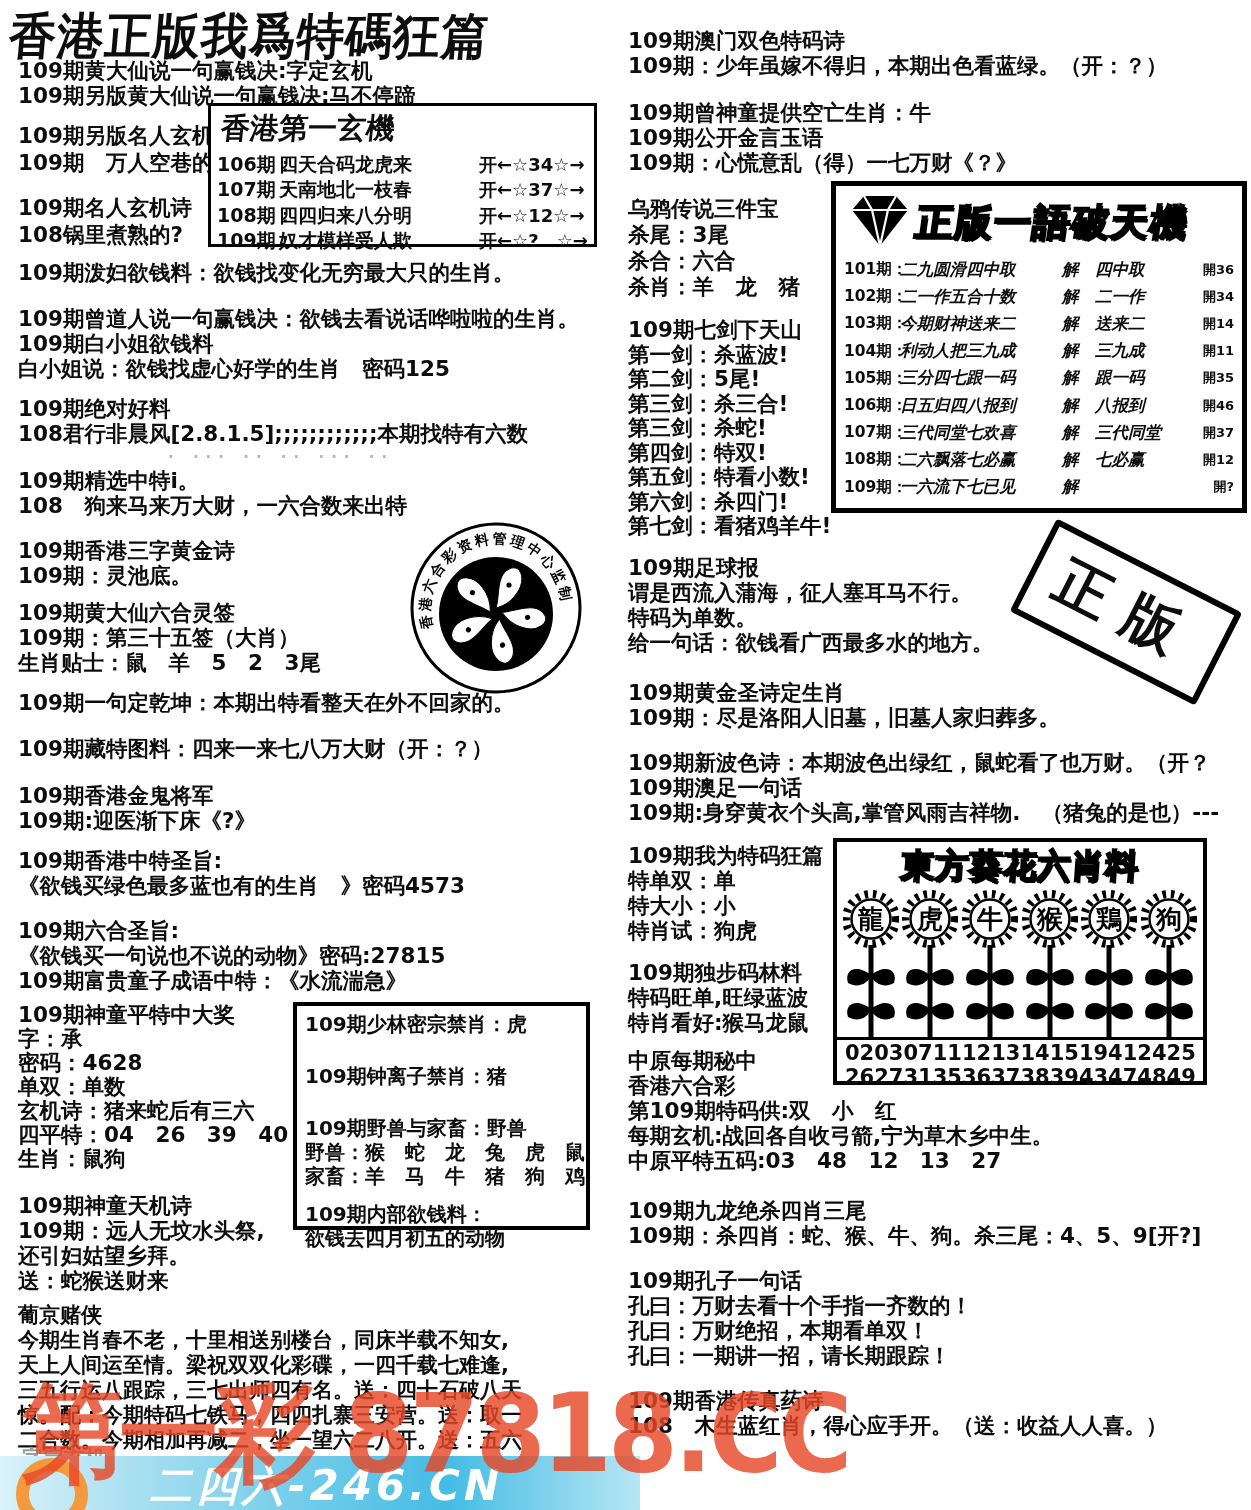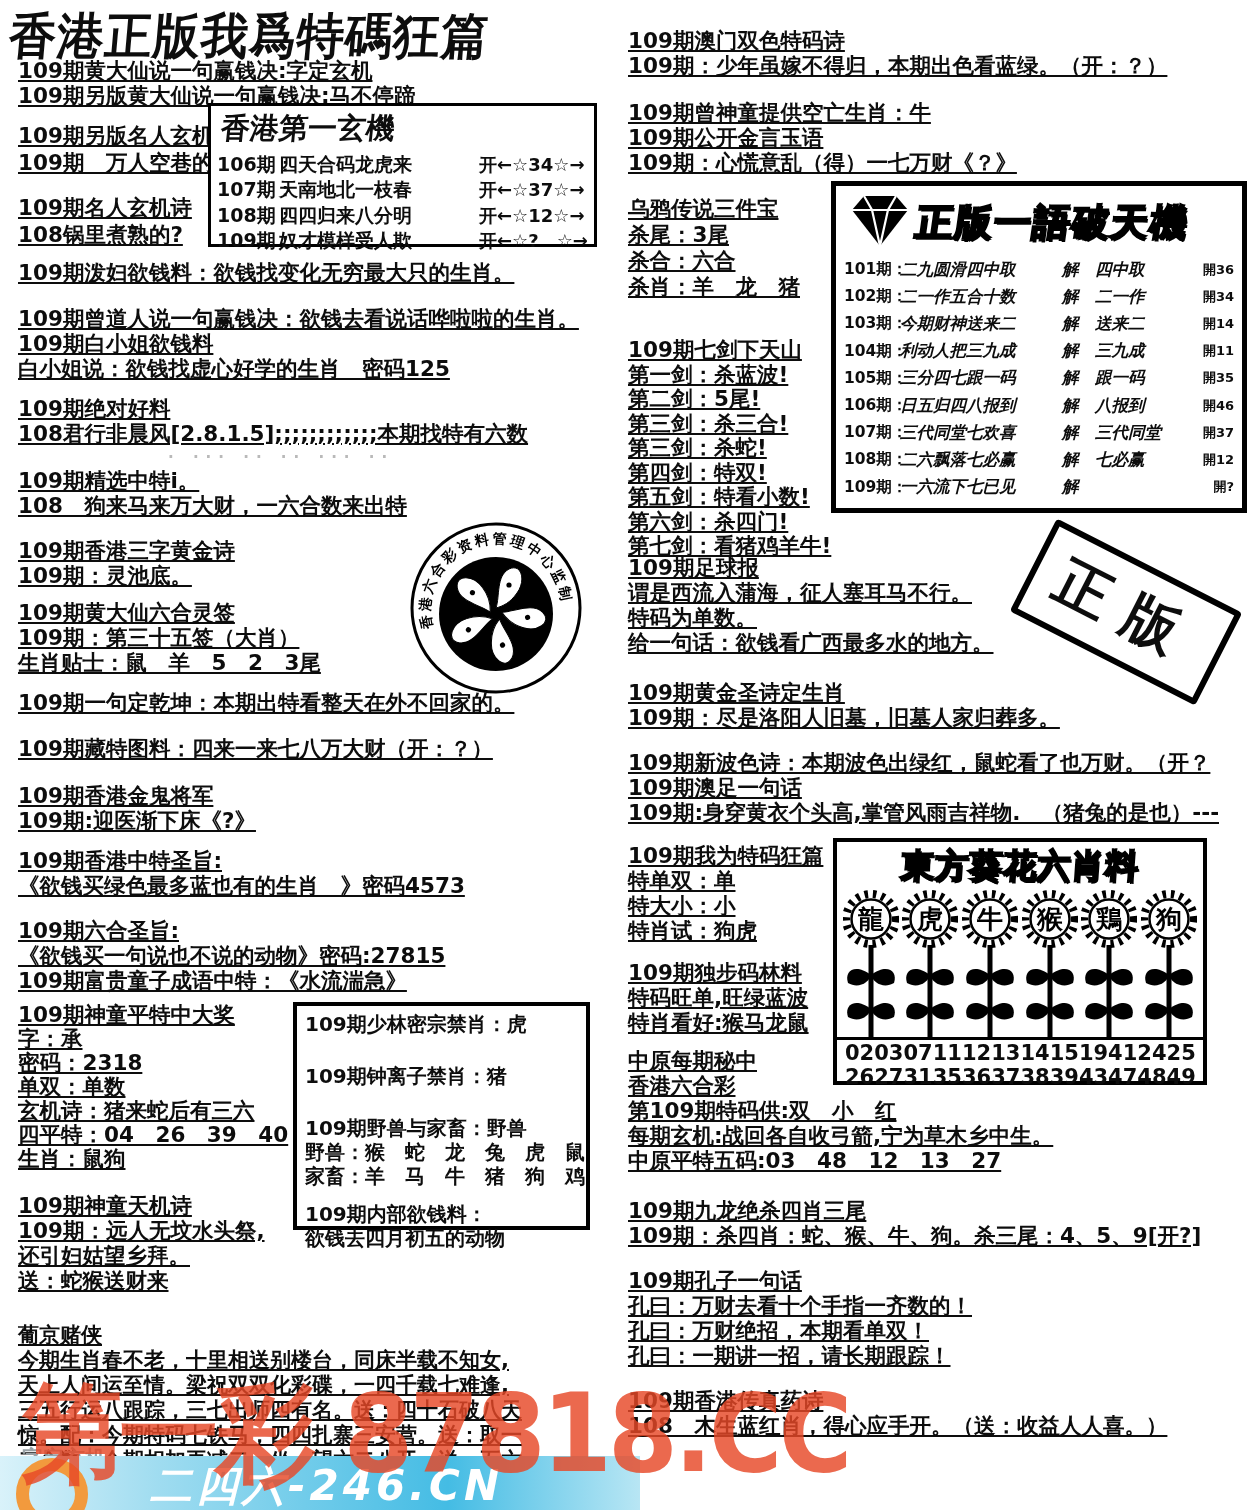--- a/index.html
+++ b/index.html
@@ -1,25 +1,25 @@
 <!DOCTYPE html>
 <html><head>
 <meta charset="utf-8">
 <style>
   html,body{margin:0;padding:0;}
   body{width:1251px;height:1510px;position:relative;background:#fff;overflow:hidden;
        font-family:"DejaVu Sans","Liberation Sans",sans-serif;color:#0d0d0d;}
   .page{position:absolute;inset:0;}
   .main-title{position:absolute;left:12px;top:4px;margin:0;font-size:47px;font-weight:900;
       letter-spacing:1px;transform:skewX(-5deg) scaleY(1.05);transform-origin:left top;white-space:nowrap;}
-  .sec{position:absolute;font-size:21.5px;line-height:25px;font-weight:bold;white-space:nowrap;text-decoration:underline;}
+  .sec{position:absolute;font-size:21.5px;line-height:25px;font-weight:bold;white-space:nowrap;}
   .sec .ln{height:25px;}
   .lh24 .ln{height:24px;line-height:24px;}
   .lh26 .ln{height:26px;line-height:26px;}
-  .sec .sect-title{height:25px;margin-top:20px;}
+  .sec .sect-title{height:25px;}
   
   .box1{position:absolute;left:208px;top:103px;width:389px;height:144px;border:3px solid #000;
         background:#fff;z-index:2;padding:2px 6px;box-sizing:border-box;}
   .box1-title{font-size:29px;font-weight:900;transform:skewX(-6deg);transform-origin:left;
         white-space:nowrap;margin:1px 0 3px 4px;}
   .b1row{display:flex;align-items:center;font-size:19px;font-weight:bold;height:25.5px;white-space:nowrap;}
   .b1qi{width:62px;}
   .b1poem{width:200px;}
   .b1open{font-size:18px;}
   
@@ -129,21 +129,21 @@
       <div class="ln">《欲钱买绿色最多蓝也有的生肖　》密码4573</div>
     </section>
   <section class="sec" style="left:18px;top:918px">
       <div class="ln">109期六合圣旨:</div>
       <div class="ln">《欲钱买一句说也不说的动物》密码:27815</div>
       <div class="ln">109期富贵童子成语中特：《水流湍急》</div>
     </section>
   <section class="sec lh24" style="left:18px;top:1003px">
       <div class="ln">109期神童平特中大奖</div>
       <div class="ln">字：承</div>
-      <div class="ln">密码：2318</div>
+      <div class="ln">密码：4628</div>
       <div class="ln">单双：单数</div>
       <div class="ln">玄机诗：猪来蛇后有三六</div>
       <div class="ln">四平特：04　26　39　40</div>
       <div class="ln">生肖：鼠狗</div>
     </section>
   <section class="sec" style="left:18px;top:1193px">
       <div class="ln">109期神童天机诗</div>
       <div class="ln">109期：远人无坟水头祭,</div>
       <div class="ln">还引妇姑望乡拜。</div>
       <div class="ln">送：蛇猴送财来</div>

